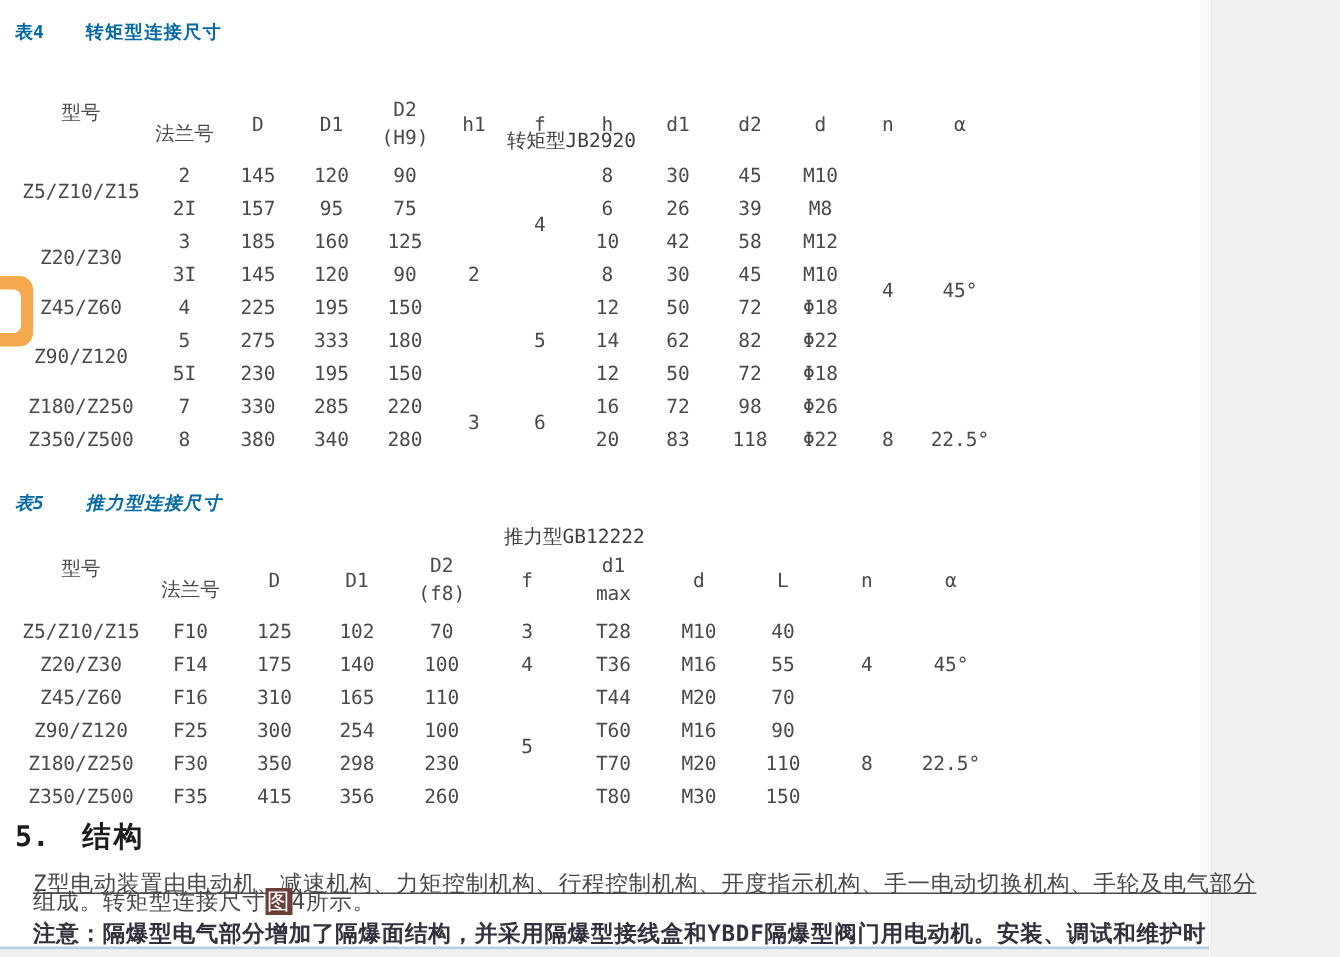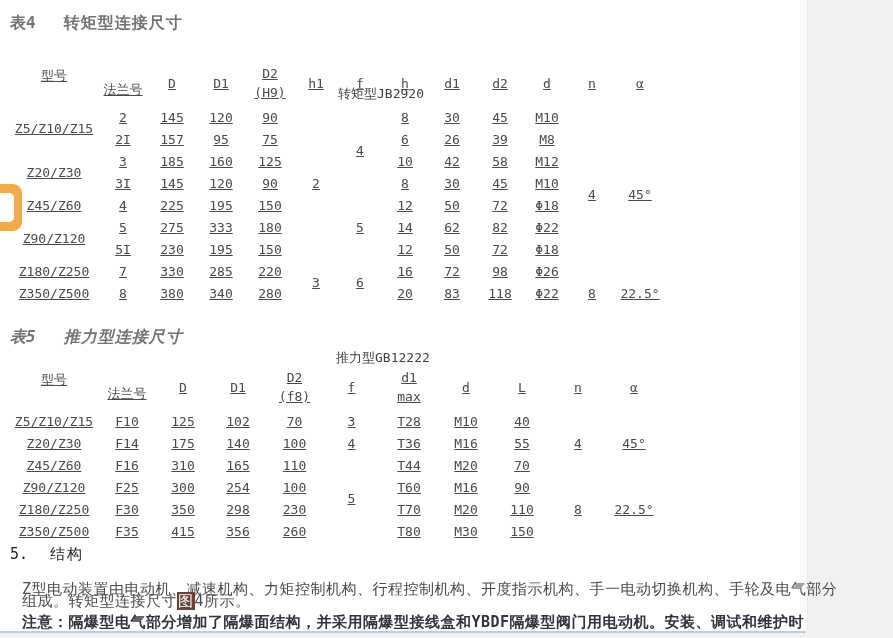--- a/index.html
+++ b/index.html
@@ -12,44 +12,44 @@
   
   .right-strip{position:absolute;left:800px;top:0;width:7px;height:638px;background:#fafafa;border-right:1px solid #ececec;}
   .right-gutter{position:absolute;left:808px;top:0;width:85px;height:638px;background:#f1f1f1;}
   
   .bottom-line{position:absolute;left:0;top:631px;width:806px;height:2px;background:#b7cfe4;}
   .bottom-gray{position:absolute;left:0;top:633px;width:806px;height:5px;background:#f0f0f0;}
   
   .annot-tab{position:absolute;left:-24px;top:184px;width:46px;height:47px;background:#f5a94f;border-radius:9px;}
   .annot-tab .inner{position:absolute;left:8px;top:9px;right:8px;bottom:9px;background:#ffffff;border-radius:5px;}
 
-  .tbl-label-row{position:absolute;left:10px;font-size:16px;font-weight:bold;color:#737373;white-space:nowrap;}
+  .tbl-label-row{position:absolute;left:10px;font-size:12px;font-weight:bold;color:#0369a1;white-space:nowrap;}
   .tbl-label-row .ttl{margin-left:28px;letter-spacing:1px;}
   #t4-label{top:13px;}
   #t5-label{top:327px;font-style:italic;}
   .tbl-subtitle{position:absolute;font-size:13px;color:#3f3f3f;white-space:nowrap;}
   #t4-subtitle{left:338px;top:41px;margin-top:44px;}
   #t5-subtitle{left:336px;top:349px;}
 
   .tbl-host{position:absolute;left:10px;}
   #t4-host{top:60px;}
   #t5-host{top:364px;}
-  .tbl-host table{border-collapse:collapse;table-layout:fixed;text-decoration:underline;}
+  .tbl-host table{border-collapse:collapse;table-layout:fixed;}
   .tbl-host th,.tbl-host td{
     padding:0;font-weight:normal;font-size:13px;color:#4a4a4a;
     text-align:center;vertical-align:middle;white-space:nowrap;
   }
   .tbl-host thead tr{height:46px;}
   .tbl-host th div{line-height:19px;}
   .tbl-host tbody tr{height:22px;}
 
-  .sec-heading{position:absolute;left:10px;top:545px;font-size:15px;font-weight:normal;color:#1c1c1c;white-space:nowrap;}
+  .sec-heading{position:absolute;left:10px;top:545px;font-size:19px;font-weight:bold;color:#1c1c1c;white-space:nowrap;}
   .sec-heading .sec-ttl{margin-left:22px;letter-spacing:2px;}
   .para-line{position:absolute;left:22px;font-size:15px;color:#4a4a4a;white-space:nowrap;letter-spacing:0.5px;}
-  #para-line1{top:580px;}
+  #para-line1{top:580px;text-decoration:underline;}
   #para-line2{top:592px;}
   .fig-hl{background:#6b4038;color:#ffffff;padding:0 1px;}
   .notice-line{position:absolute;left:22px;top:613px;width:784px;font-size:15px;font-weight:bold;color:#32323e;white-space:nowrap;overflow:hidden;letter-spacing:0.5px;}
 </style>
 </head>
 <body>
 
 <div class="right-strip"></div>
 <div class="right-gutter"></div>
 <div class="bottom-line"></div>

